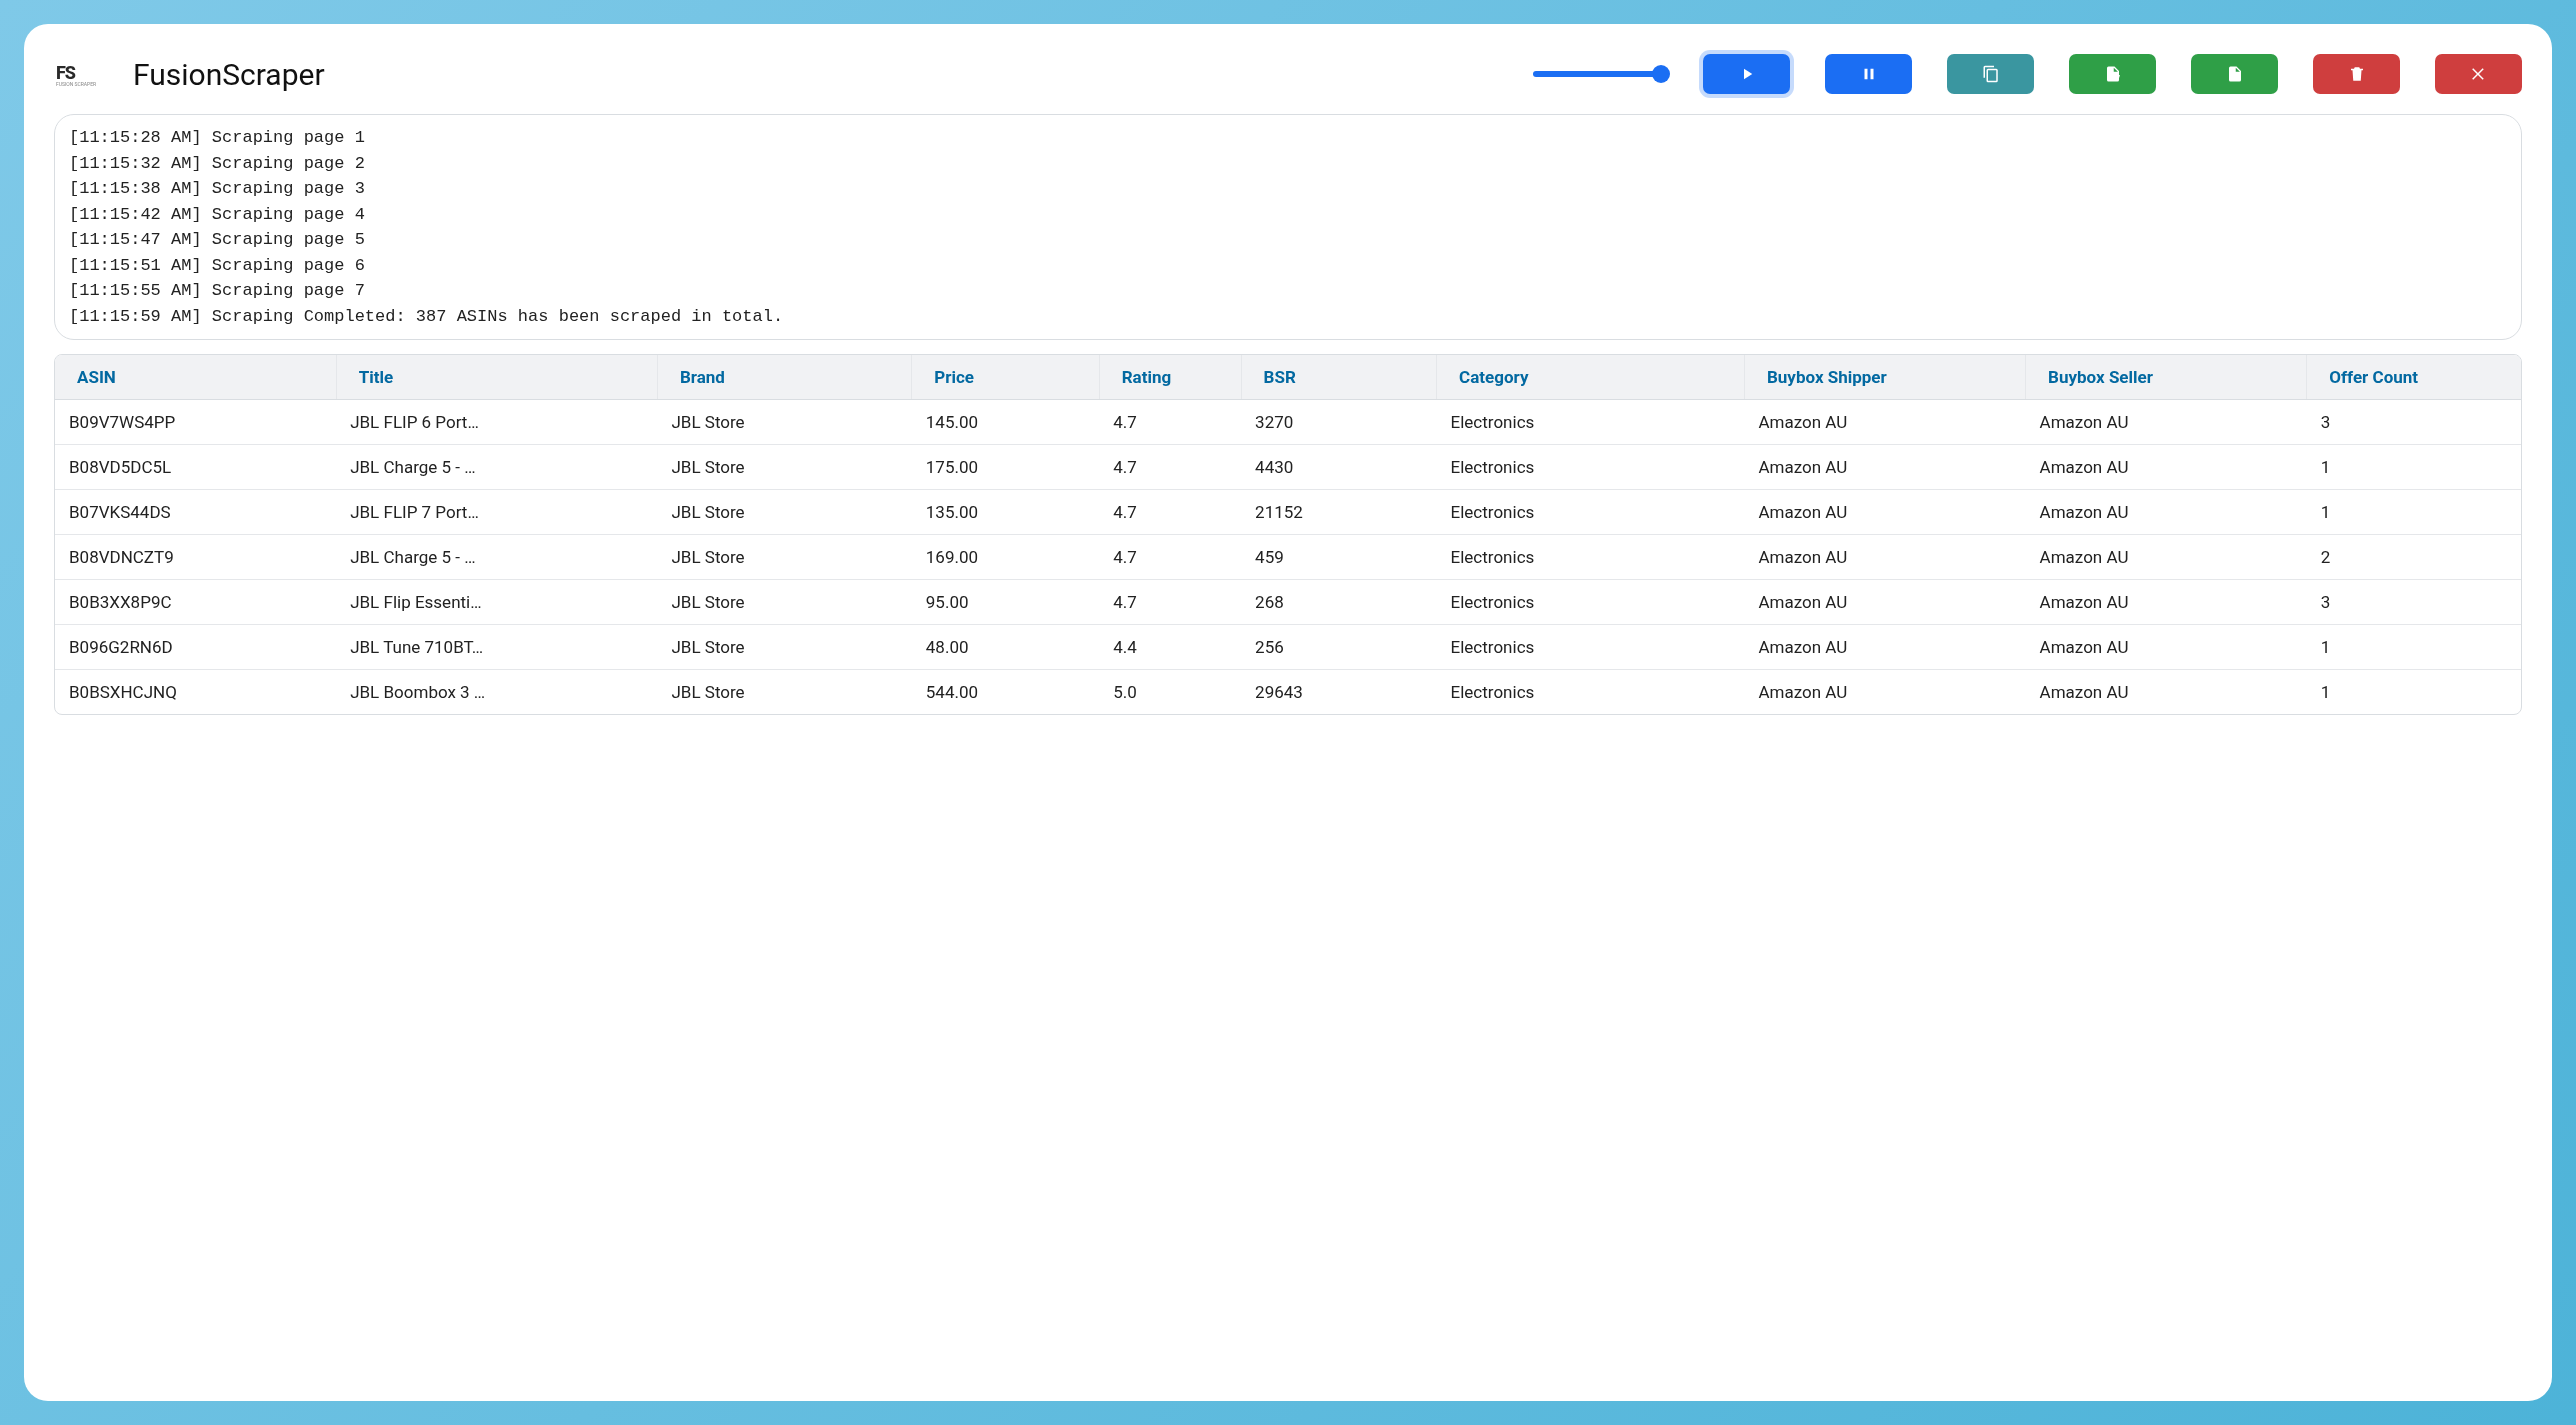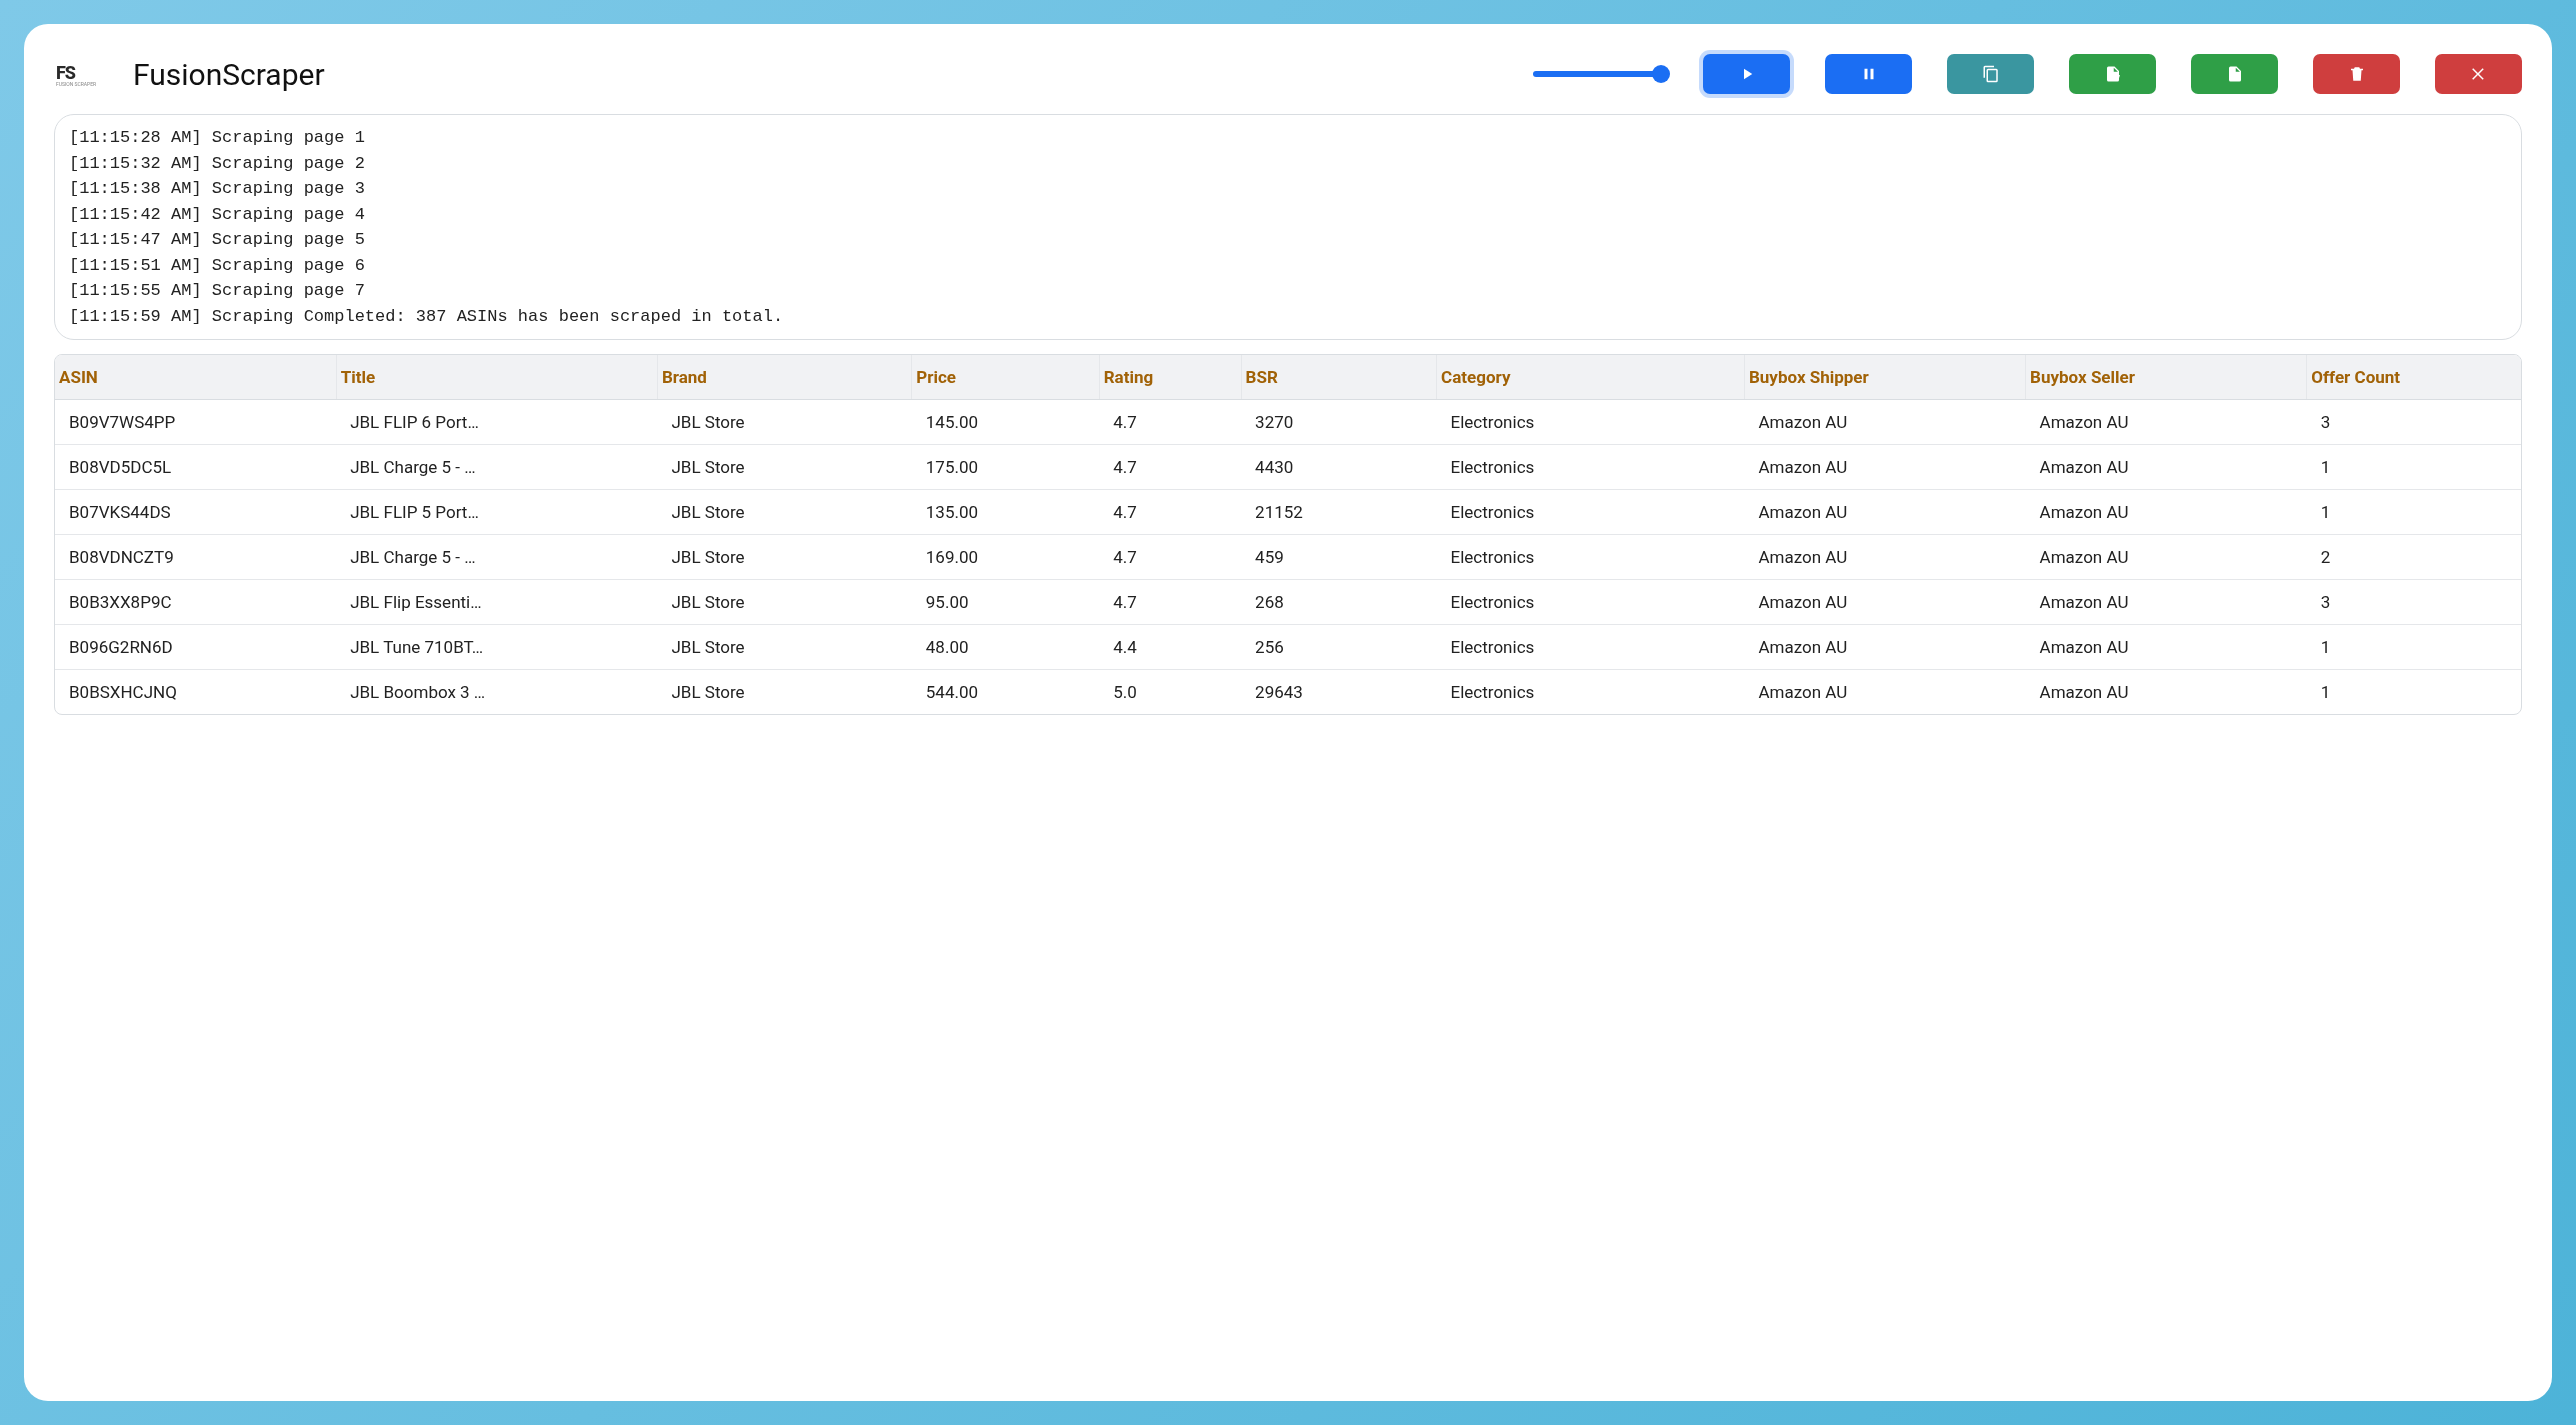--- a/index.html
+++ b/index.html
@@ -114,23 +114,23 @@
   }
   table {
     width: 100%;
     border-collapse: collapse;
     table-layout: fixed;
   }
   thead th {
     background: #f1f2f4;
     font-weight: 700;
     font-size: 17px;
-    color: #a16207;
+    color: #0369a1;
     text-align: left;
-    padding: 12px 4px;
+    padding: 12px 22px;
     border-bottom: 1px solid #d9dde1;
     border-right: 1px solid #e5e7ea;
     white-space: nowrap;
     overflow: hidden;
     text-overflow: ellipsis;
     margin-top: 41px;
   }
   thead th:last-child { border-right: none; }
   tbody td {
     font-size: 17px;
@@ -269,21 +269,21 @@
             <td>175.00</td>
             <td>4.7</td>
             <td>4430</td>
             <td>Electronics</td>
             <td>Amazon AU</td>
             <td>Amazon AU</td>
             <td>1</td>
           </tr>
           <tr>
             <td>B07VKS44DS</td>
-            <td>JBL FLIP 5 Port…</td>
+            <td>JBL FLIP 7 Port…</td>
             <td>JBL Store</td>
             <td>135.00</td>
             <td>4.7</td>
             <td>21152</td>
             <td>Electronics</td>
             <td>Amazon AU</td>
             <td>Amazon AU</td>
             <td>1</td>
           </tr>
           <tr>

